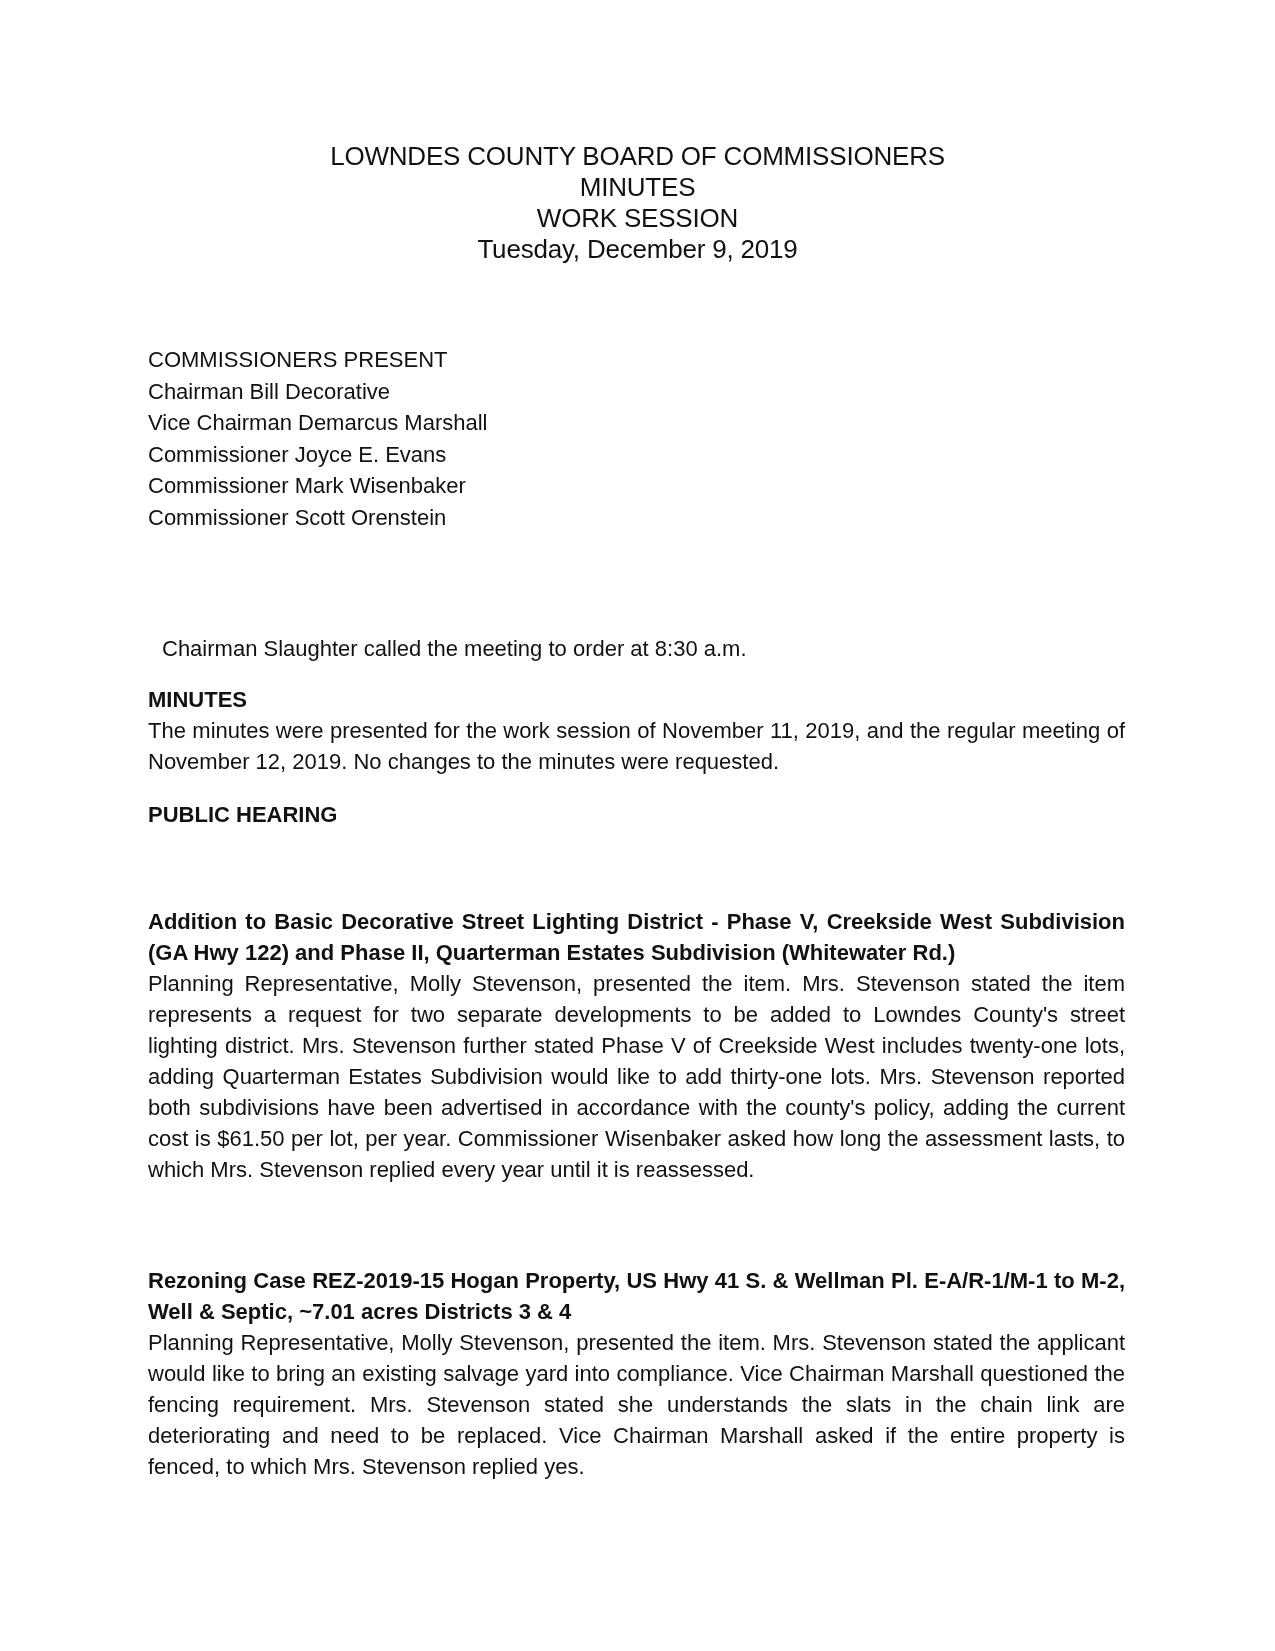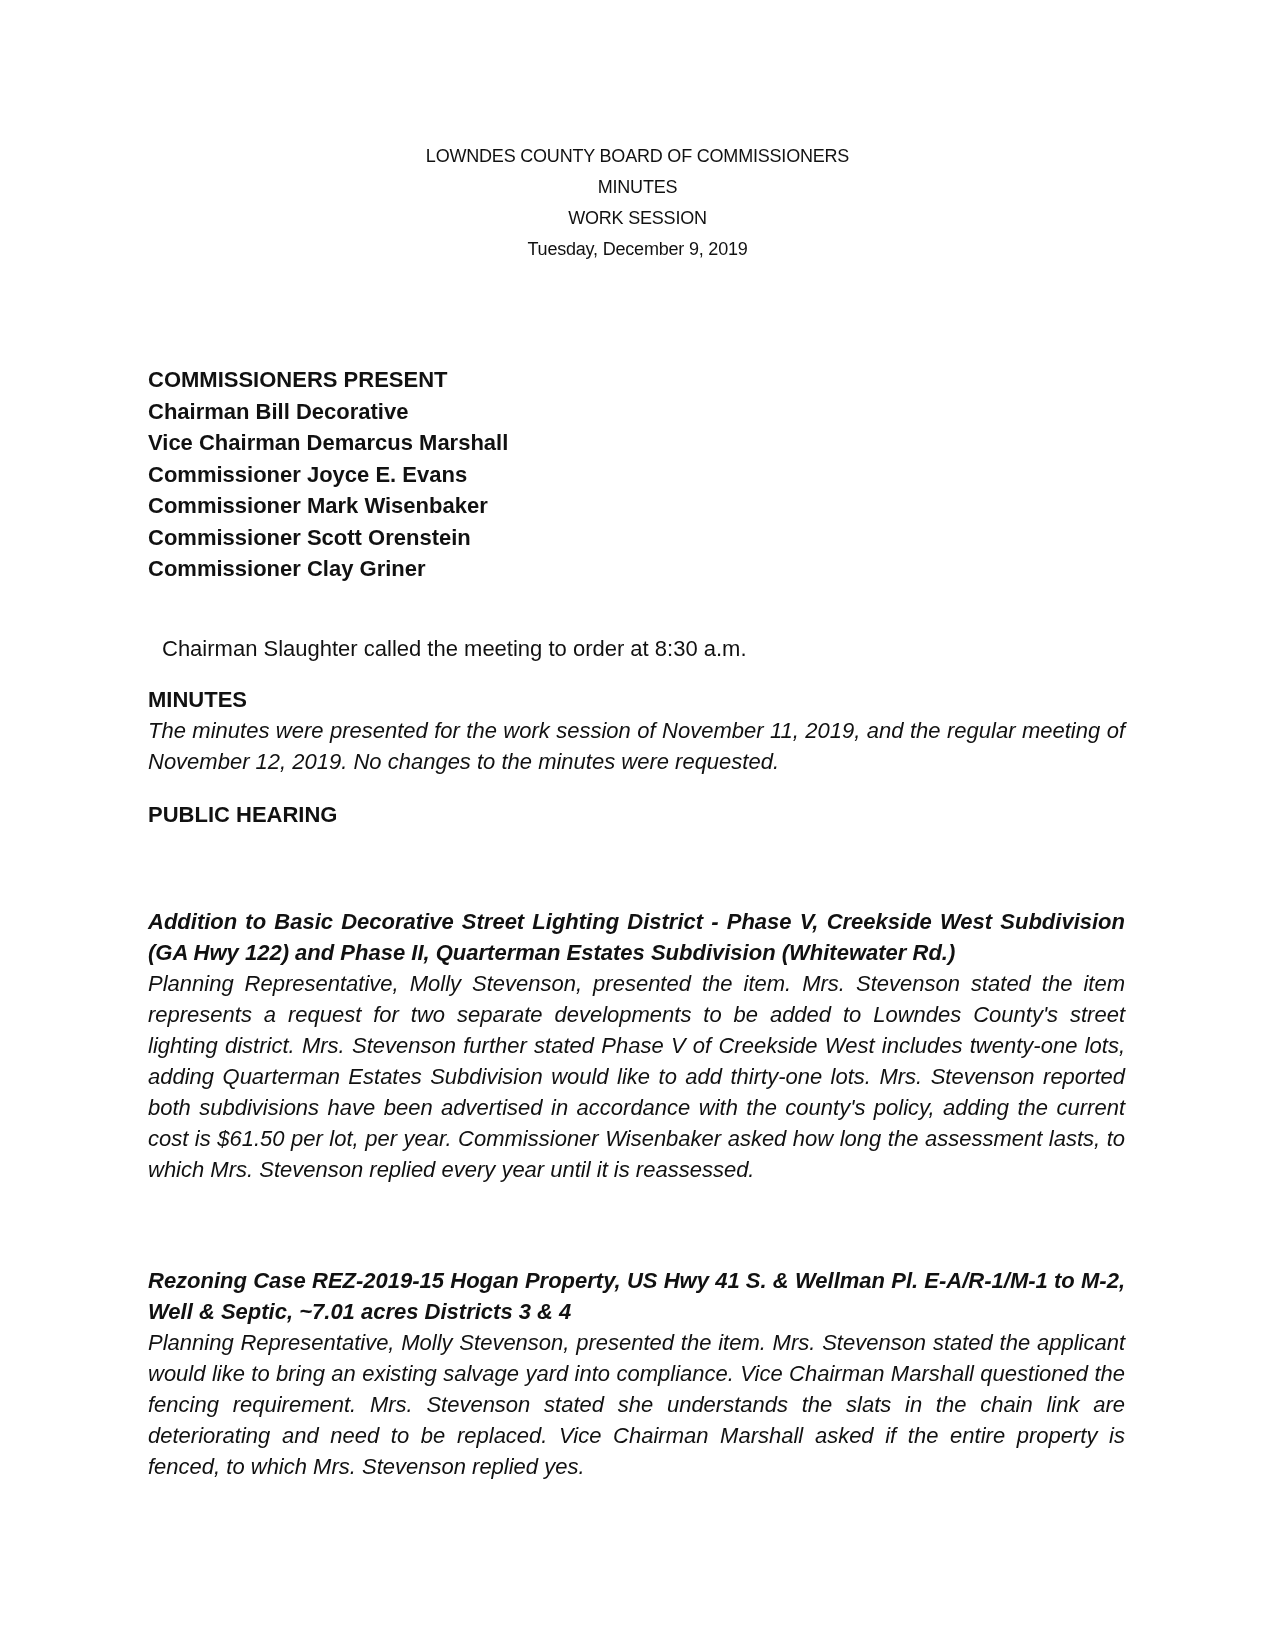--- a/index.html
+++ b/index.html
@@ -1,50 +1,49 @@
 <!DOCTYPE html>
 <html><head>
 <meta charset="utf-8">
 <style>
   html, body { margin: 0; padding: 0; background: #ffffff; }
   body { width: 1275px; height: 1651px; position: relative; overflow: hidden;
          font-family: "Liberation Sans", sans-serif; color: #111111; }
   .header { position: absolute; top: 141px; left: 0; width: 1275px; text-align: center;
-            font-size: 18px; line-height: 31px; }
+            font-size: 26px; line-height: 31px; }
   .header div { letter-spacing: -0.2px; }
   .content { position: absolute; left: 148px; width: 977px; font-size: 22px; line-height: 31px; }
-  .present { top: 364px; font-weight: bold; }
+  .present { top: 344px; }
   .present div { line-height: 31.5px; }
   .called { top: 633px; margin-left: 14px; }
   .sec-minutes { top: 684px; }
   .sec-public { top: 799px; }
   .item1 { top: 906px; }
   .item2 { top: 1225px; margin-top: 40px; }
   .bold { font-weight: bold; }
   .just { text-align: justify; }
-  p { margin: 0; font-style: italic; }
+  p { margin: 0; }
 </style>
 </head>
 <body>
 
 <div class="header">
   <div>LOWNDES COUNTY BOARD OF COMMISSIONERS</div>
   <div>MINUTES</div>
   <div>WORK SESSION</div>
   <div>Tuesday, December 9, 2019</div>
 </div>
 
 <div class="content present">
   <div>COMMISSIONERS PRESENT</div>
   <div>Chairman Bill Decorative</div>
   <div>Vice Chairman Demarcus Marshall</div>
   <div>Commissioner Joyce E. Evans</div>
   <div>Commissioner Mark Wisenbaker</div>
   <div>Commissioner Scott Orenstein</div>
-  <div>Commissioner Clay Griner</div>
 </div>
 
 <div class="content called">Chairman Slaughter called the meeting to order at 8:30 a.m.</div>
 
 <div class="content sec-minutes">
   <div class="bold">MINUTES</div>
   <p class="just">The minutes were presented for the work session of November 11, 2019, and the regular meeting of November 12, 2019.  No changes to the minutes were requested.</p>
 </div>
 
 <div class="content sec-public bold">PUBLIC HEARING</div>

